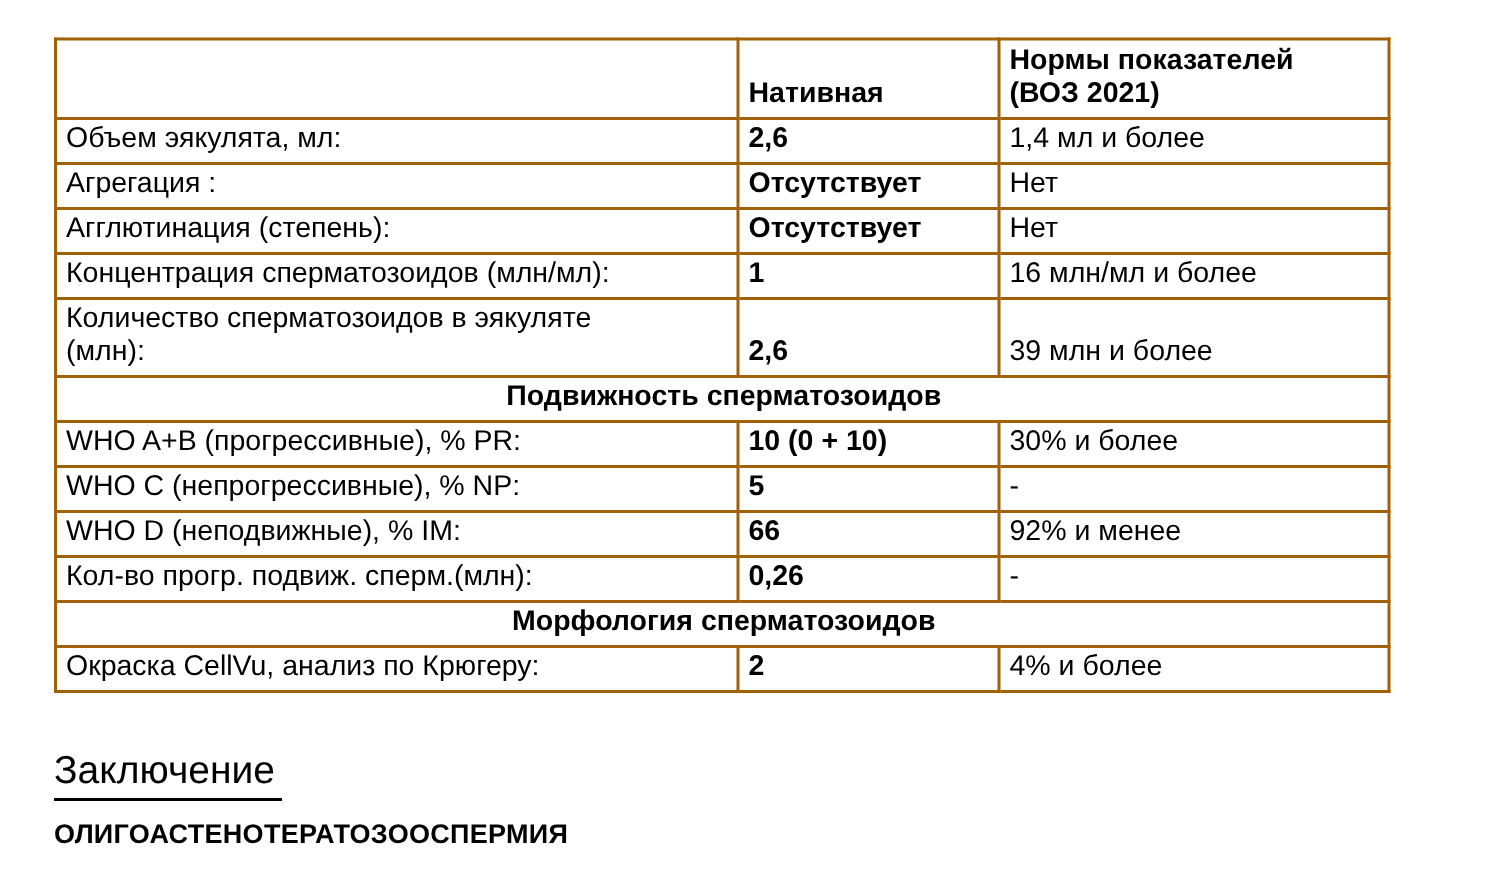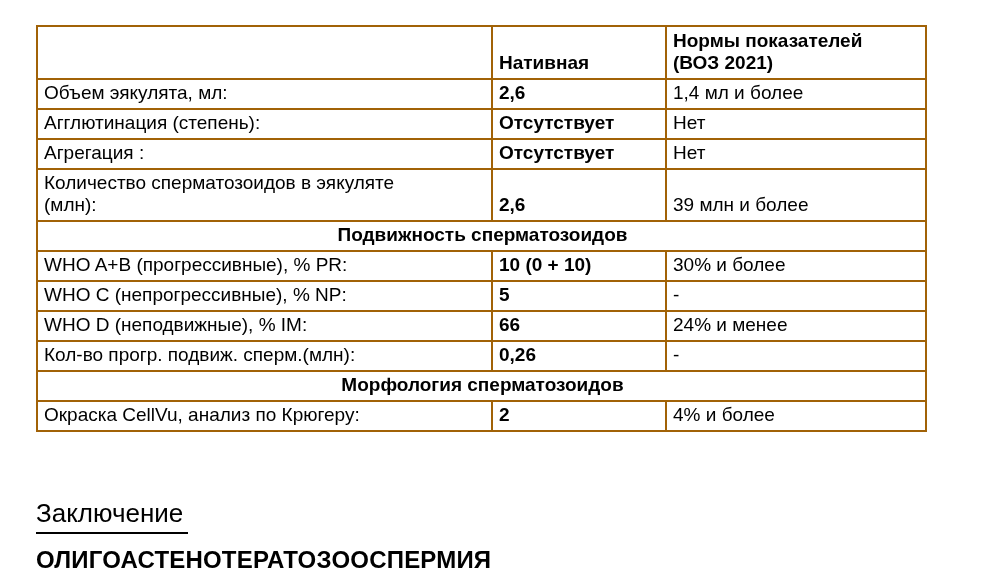--- a/index.html
+++ b/index.html
@@ -69,21 +69,21 @@
     font-size: 26px;
     font-weight: normal;
     display: inline-block;
     border-bottom: 2px solid #000000;
     padding: 0 5px 3px 0;
   }
   .conclusion-diagnosis {
     position: absolute;
     left: 36px;
     top: 546px;
-    font-size: 24px;
+    font-size: 18px;
     font-weight: bold;
     letter-spacing: 0.2px;
   }
 </style>
 </head>
 <body>
 
 <div class="page">
 
   <table class="report">
@@ -100,31 +100,36 @@
 (ВОЗ 2021)</td>
       </tr>
 
       <tr class="data-row">
         <td class="param">Объем эякулята, мл:</td>
         <td class="val">2,6</td>
         <td class="norm">1,4 мл и более</td>
       </tr>
 
       <tr class="data-row">
+        <td class="param">Агрегация :</td>
+        <td class="val">Отсутствует</td>
+        <td class="norm">Нет</td>
+      </tr>
+
+      <tr class="data-row">
         <td class="param">Агглютинация (степень):</td>
         <td class="val">Отсутствует</td>
         <td class="norm">Нет</td>
       </tr>
 
       <tr class="data-row">
-        <td class="param">Агрегация :</td>
-        <td class="val">Отсутствует</td>
-        <td class="norm">Нет</td>
+        <td class="param">Концентрация сперматозоидов (млн/мл):</td>
+        <td class="val">1</td>
+        <td class="norm">16 млн/мл и более</td>
       </tr>
-
 
       <tr class="tall-row">
         <td class="param">Количество сперматозоидов в эякуляте
 (млн):</td>
         <td class="val">2,6</td>
         <td class="norm">39 млн и более</td>
       </tr>
 
       <tr class="section-row">
         <td class="section-cell" colspan="3">Подвижность сперматозоидов</td>
@@ -138,21 +143,21 @@
 
       <tr class="data-row">
         <td class="param">WHO C (непрогрессивные), % NP:</td>
         <td class="val">5</td>
         <td class="norm">-</td>
       </tr>
 
       <tr class="data-row">
         <td class="param">WHO D (неподвижные), % IM:</td>
         <td class="val">66</td>
-        <td class="norm">24% и менее</td>
+        <td class="norm">92% и менее</td>
       </tr>
 
       <tr class="data-row">
         <td class="param">Кол-во прогр. подвиж. сперм.(млн):</td>
         <td class="val">0,26</td>
         <td class="norm">-</td>
       </tr>
 
       <tr class="section-row">
         <td class="section-cell" colspan="3">Морфология сперматозоидов</td>

